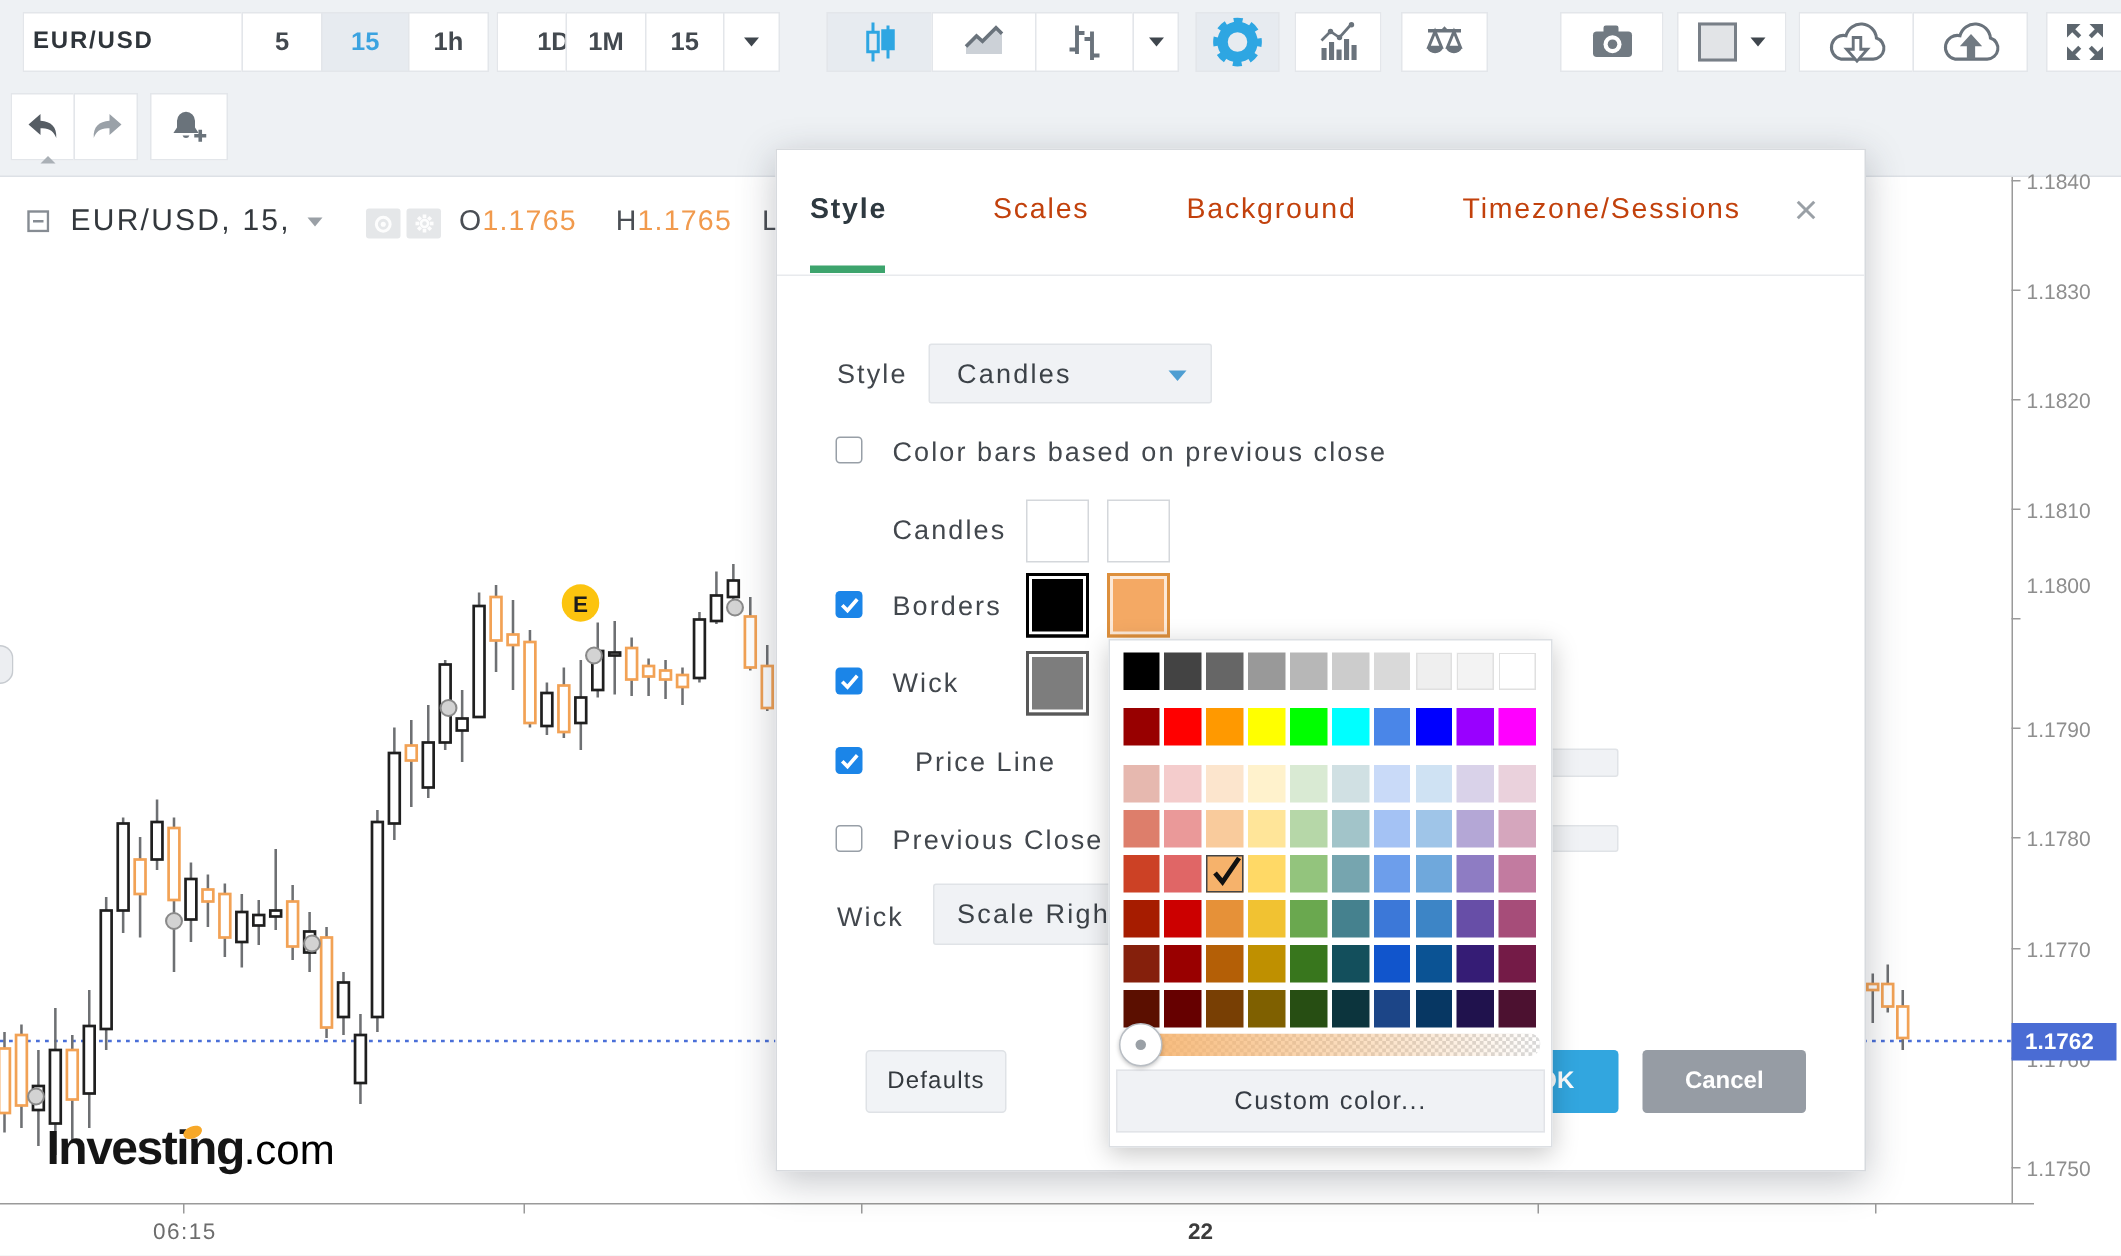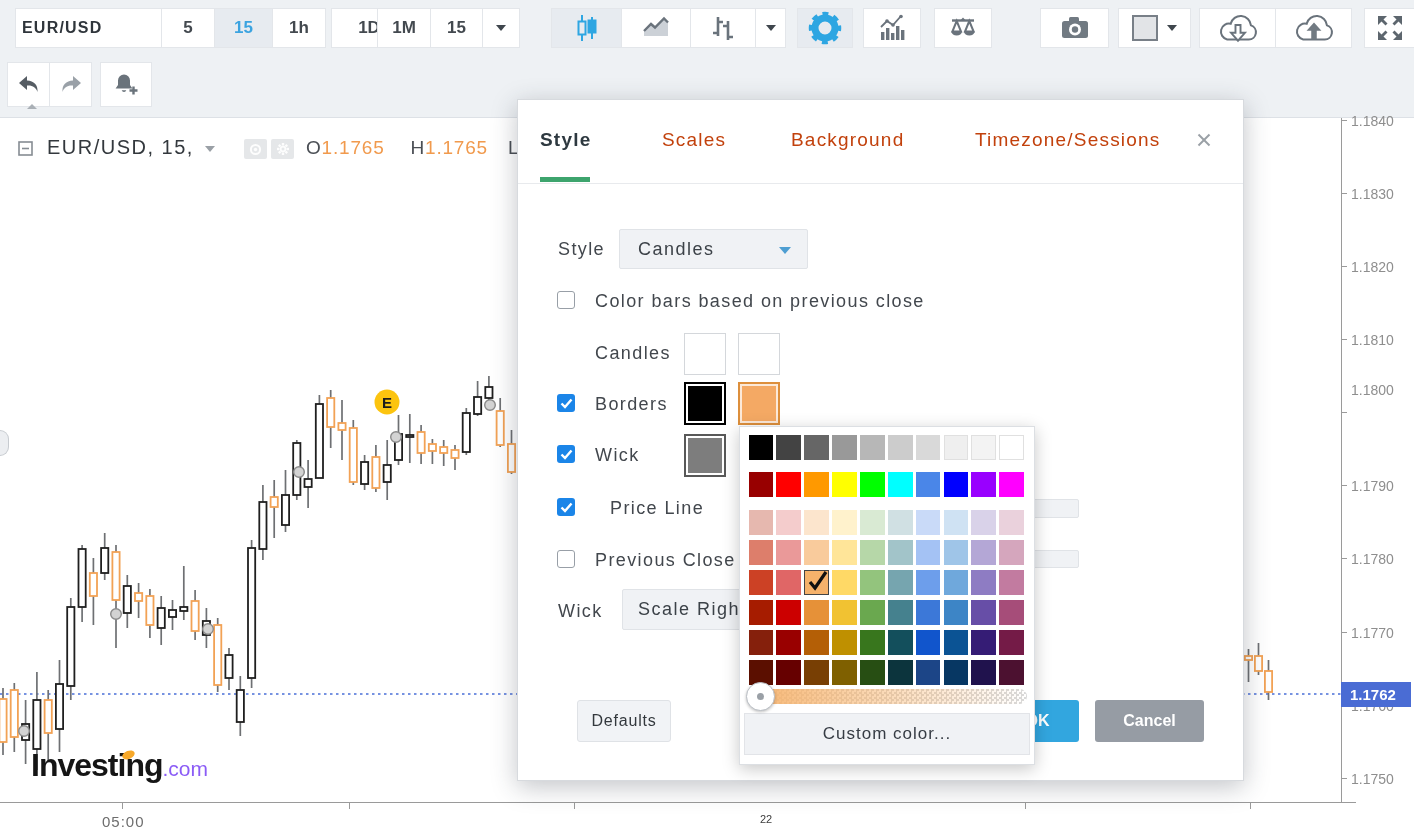--- a/index.html
+++ b/index.html
@@ -298,21 +298,21 @@
         <line x1="2.8" y1="2.8" x2="4.5" y2="4.5"></line>
         <line x1="9.5" y1="9.5" x2="11.2" y2="11.2"></line>
         <line x1="11.2" y1="2.8" x2="9.5" y2="4.5"></line>
         <line x1="2.8" y1="11.2" x2="4.5" y2="9.5"></line>
       </g>
       <circle cx="7" cy="7" r="1.5" fill="#e5e7e9"></circle>
     </svg>
 </div>
 <div class="abs" style="left:306px;top:137px;font-size:19px;letter-spacing:0.8px;z-index:3;color:#4a4e54">O<span style="color:#f19a4d">1.1765</span><span style="margin-left:26px">H</span><span style="color:#f19a4d">1.1765</span><span style="margin-left:20px">L</span><span style="color:#f19a4d">1.1757</span></div>
 
-<div class="abs" style="left:31px;top:747px;z-index:2;font-weight:bold;font-size:32px;color:#151515;letter-spacing:-1px">Investing<span style="font-weight:normal;font-size:21px;color:#8b5cf6;letter-spacing:0">.com</span></div>
+<div class="abs" style="left:31px;top:747px;z-index:2;font-weight:bold;font-size:32px;color:#151515;letter-spacing:-1px">Investing<span style="font-weight:normal;font-size:28px;color:#000000;letter-spacing:0">.com</span></div>
 <div class="abs" style="left:122px;top:751px;width:12.5px;height:8px;border-radius:50%;background:#f7a829;transform:rotate(-22deg);z-index:3"></div>
 
 <div class="abs" style="left:1342px;top:118px;width:72px;height:684px;background:#fff"></div>
 <div id="vaxis"></div>
 <div id="haxis"></div>
 <div class="ptick" style="top:120px"></div>
 <div class="plab" style="top:113px">1.1840</div>
 <div class="ptick" style="top:193px"></div>
 <div class="plab" style="top:186px">1.1830</div>
 <div class="ptick" style="top:266px"></div>
@@ -331,22 +331,22 @@
 <div class="plab" style="top:698px">1.1760</div>
 <div class="ptick" style="top:778px"></div>
 <div class="plab" style="top:771px">1.1750</div>
 
 <div class="abs" style="left:1341px;top:682px;width:70px;height:25px;background:#4a6cd4;z-index:4;display:flex;align-items:center;color:#fff;font-size:15px;font-weight:bold;padding-left:9px">1.1762</div>
 <div class="ttick" style="left:122px"></div>
 <div class="ttick" style="left:349px"></div>
 <div class="ttick" style="left:574px"></div>
 <div class="ttick" style="left:1025px"></div>
 <div class="ttick" style="left:1250px"></div>
-<div class="tlab" style="left:102px;font-size:15px;letter-spacing:1px">05:00</div>
-<div class="tlab" style="left:760px;font-weight:normal;color:#3c3c3c;font-size:11px">22</div>
+<div class="tlab" style="left:102px;font-size:15px;letter-spacing:1px">06:15</div>
+<div class="tlab" style="left:792px;font-weight:bold;color:#3c3c3c;font-size:15px">22</div>
 
 <div id="dlg"></div>
 <div class="tab" style="left:540px;font-weight:bold;color:#2e3940">Style</div>
 <div class="tab" style="left:662px">Scales</div>
 <div class="tab" style="left:791px">Background</div>
 <div class="tab" style="left:975px">Timezone/Sessions</div>
 <svg class="abs" style="left:1196px;top:132px;z-index:11" width="16" height="16" viewBox="0 0 16 16">
     <g stroke="#9aa0a6" stroke-width="2">
       <line x1="2.5" y1="2.5" x2="13.5" y2="13.5"></line>
       <line x1="13.5" y1="2.5" x2="2.5" y2="13.5"></line>

